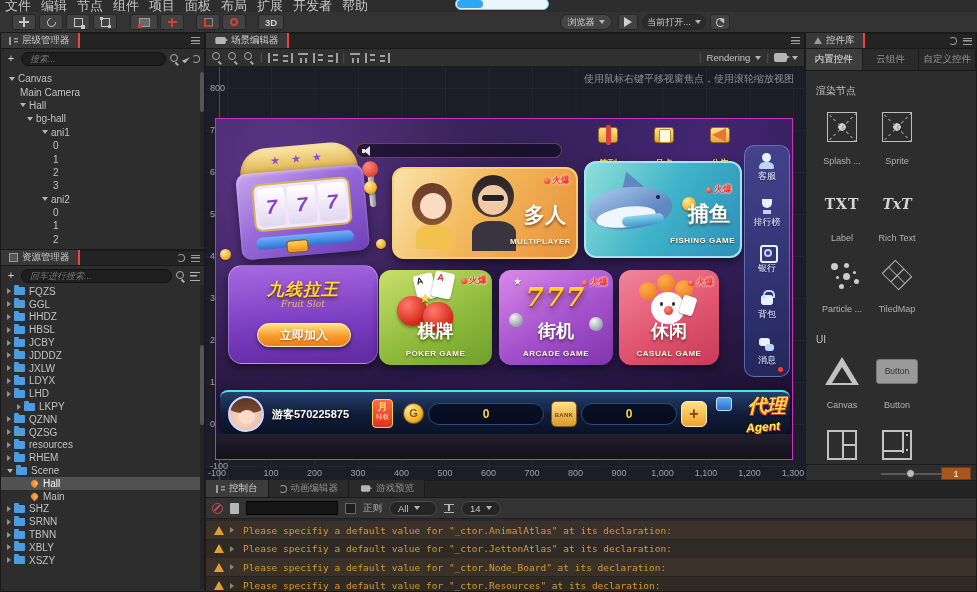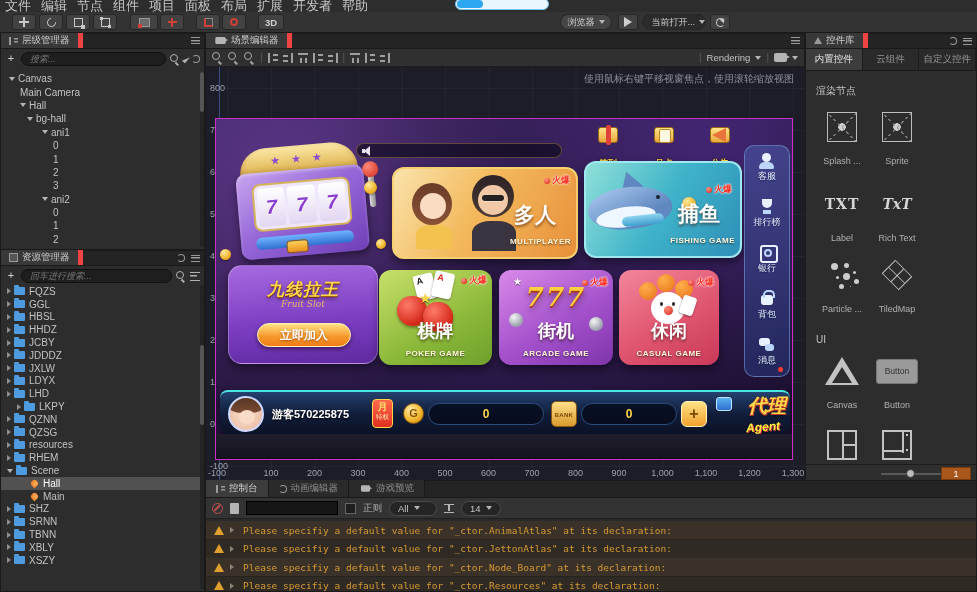--- a/index.html
+++ b/index.html
@@ -34,21 +34,21 @@
 .ic-redcorner{width:9px;height:9px;border-left:2px solid #d04038;border-bottom:2px solid #d04038;border-top:1px solid #888;border-right:1px solid #888;}
 .ic-redball{width:8px;height:8px;border:2px solid #d04038;border-radius:50%;}
 .ic-play{width:0;height:0;border-top:5px solid transparent;border-bottom:5px solid transparent;border-left:8px solid #cfcfcf;}
 .ic-refresh{width:9px;height:9px;border:1.5px solid #c8c8c8;border-radius:50%;border-right-color:transparent;position:relative;}
 .ic-refresh::after{content:"";position:absolute;right:-2px;top:-1px;border-left:3px solid transparent;border-right:3px solid transparent;border-bottom:4px solid #c8c8c8;transform:rotate(40deg);}
 .tb-label{color:#cfcfcf;font-size:9.5px;font-weight:bold;}
 
 
 .panel{position:absolute;background:#2d2d2d;border:1px solid #1a1a1a;}
 .ptab-row{position:absolute;left:0;top:0;right:0;height:15px;background:#242424;border-bottom:1px solid #1a1a1a;display:flex;align-items:flex-end;}
-.ptab{height:15px;background:#383838;display:flex;align-items:center;gap:4px;padding:0 8px;font-size:9.5px;color:#cfcfcf;border-right:5px solid #ef4444;}
+.ptab{height:15px;background:#383838;display:flex;align-items:center;gap:4px;padding:0 8px;font-size:9.5px;color:#cfcfcf;border-right:2px solid #ef4444;}
 .hdr-icons{position:absolute;right:4px;top:3px;display:flex;gap:6px;align-items:center;}
 .ic-menu{width:9px;height:7px;border-top:1.5px solid #9a9a9a;border-bottom:1.5px solid #9a9a9a;background:linear-gradient(#9a9a9a,#9a9a9a) 0 50%/100% 1.5px no-repeat;}
 .ic-sync{width:8px;height:8px;border:1.3px solid #9a9a9a;border-radius:50%;border-left-color:transparent;}
 .srch-row{position:absolute;left:0;right:0;height:20px;display:flex;align-items:center;padding:0 4px;gap:4px;}
 .plus-btn{width:12px;height:12px;color:#cfcfcf;font-size:11px;line-height:11px;text-align:center;flex:none;}
 .search{flex:1;height:14px;background:#1e1e1e;border:1px solid #111;border-radius:7px;color:#bbb;font-size:9px;font-style:italic;padding:0 8px;outline:none;min-width:0;}
 .search::placeholder{color:#777;}
 .ic-mag{position:relative;width:10px;height:10px;flex:none;}
 .ic-mag::before{content:"";position:absolute;left:0;top:0;width:6px;height:6px;border:1.5px solid #b0b0b0;border-radius:50%;}
 .ic-mag::after{content:"";position:absolute;right:1px;bottom:0;width:4px;height:1.5px;background:#b0b0b0;transform:rotate(45deg);}
@@ -128,21 +128,21 @@
 .gcard{position:absolute;border-radius:12px;box-shadow:0 4px 8px rgba(0,0,0,.45);overflow:hidden;}
 .slot-card{left:12px;top:146px;width:150px;height:99px;border-radius:14px;background:linear-gradient(175deg,#a86ae0 0%,#7a3cc0 60%,#5f2aa0 100%);border:1px solid rgba(255,255,255,.3);}
 .slot-title{position:absolute;left:0;top:12px;width:100%;text-align:center;font-family:"DejaVu Serif",serif;font-style:italic;font-weight:bold;font-size:17px;color:#ffd84a;text-shadow:0 1px 0 #7a2c00,0 2px 4px rgba(0,0,0,.6);letter-spacing:1px;}
 .slot-sub{position:absolute;left:0;top:33px;width:100%;text-align:center;font-family:"DejaVu Serif",serif;font-style:italic;font-size:9px;color:#f0c060;opacity:.9;}
 .join-btn{position:absolute;left:28px;top:57px;width:94px;height:24px;border-radius:13px;background:linear-gradient(#ffe183,#f79b2e 55%,#ef7d14);border:1px solid #fff2bd;color:#fff;font-weight:bold;font-size:12px;line-height:22px;text-align:center;text-shadow:0 1px 2px rgba(140,60,0,.8);box-shadow:0 2px 4px rgba(0,0,0,.45);}
 .card-mult{left:176px;top:48px;width:186px;height:92px;border:2px solid #f7d171;background:linear-gradient(120deg,#fae3ac 0%,#f3b95c 45%,#e8903a 100%);}
 .card-fish{left:368px;top:42px;width:158px;height:97px;border:2px solid #9fe8ef;background:linear-gradient(120deg,#8fe0d8 0%,#3fb3c9 50%,#2f8fb8 100%);}
 .card-poker{left:163px;top:151px;width:113px;height:95px;background:linear-gradient(150deg,#c8e06a,#8cb93a 60%,#6fa02c);}
 .card-arcade{left:283px;top:151px;width:114px;height:95px;background:linear-gradient(150deg,#d98ae8,#a452cc 55%,#7f35ab);}
 .card-casual{left:403px;top:151px;width:100px;height:95px;background:linear-gradient(150deg,#f2869b,#e05570 55%,#c93a58);}
-.gc-title-r{position:absolute;right:20px;bottom:28px;font-size:21px;font-weight:bold;color:#fff;text-shadow:0 2px 3px rgba(60,20,0,.6);}
+.gc-title-r{position:absolute;right:10px;bottom:28px;font-size:21px;font-weight:bold;color:#fff;text-shadow:0 2px 3px rgba(60,20,0,.6);}
 .gc-sub-r{position:absolute;right:5px;bottom:11px;font-size:8px;font-weight:bold;color:#fff6d8;letter-spacing:.5px;text-shadow:0 1px 2px rgba(0,0,0,.6);}
 .gc-title-c{position:absolute;left:0;bottom:22px;width:100%;text-align:center;font-size:18px;font-weight:bold;color:#fff;text-shadow:0 2px 3px rgba(40,20,0,.6);}
 .gc-sub-c{position:absolute;left:0;bottom:7px;width:100%;text-align:center;font-size:8px;font-weight:bold;color:#fff6d8;letter-spacing:.5px;text-shadow:0 1px 2px rgba(0,0,0,.6);}
 
 .mchar{position:absolute;}
 .head{position:absolute;border-radius:50%;}
 .shades{position:absolute;width:22px;height:6px;background:#222;border-radius:3px;box-shadow:0 1px 0 rgba(255,255,255,.4);}
 .shark-body{position:absolute;left:2px;top:24px;width:84px;height:42px;border-radius:50% 60% 45% 55%;background:linear-gradient(160deg,#9fc0e8 10%,#5f87c0 70%);transform:rotate(-8deg);}
 .shark-belly{position:absolute;left:10px;top:44px;width:60px;height:20px;border-radius:50%;background:#eef6ff;transform:rotate(-8deg);}
 .shark-fin{position:absolute;left:34px;top:8px;width:0;height:0;border-left:8px solid transparent;border-right:14px solid transparent;border-bottom:18px solid #5f87c0;transform:rotate(-12deg);}
@@ -298,21 +298,21 @@
     <div class="tb-btn" style="left:258px;width:26px;">
         <span class="tb-label">3D</span>
       </div>
     <div class="tb-pill" style="left:560px;width:52px;">
         <span>浏览器</span>
         <span class="caret"></span>
       </div>
     <div class="tb-btn" style="left:618px;width:20px;">
         <span class="ic-play"></span>
       </div>
-    <div class="tb-pill" style="left:642px;width:64px;background:#2b2b2b;justify-content:flex-end;">
+    <div class="tb-pill" style="left:642px;width:64px;background:#2b2b2b;">
         <span>当前打开...</span>
         <span class="caret"></span>
       </div>
     <div class="tb-btn" style="left:710px;width:20px;">
         <span class="ic-refresh"></span>
       </div>
   </div>
 
   <div id="hierarchy-panel" class="panel">
     <div class="ptab-row">
@@ -406,26 +406,26 @@
           <span>FQZS</span>
         </div>
         <div class="arow" style="padding-left: 6px;">
           <span class="tri tri-right"></span>
           <span class="ficon"></span>
           <span>GGL</span>
         </div>
         <div class="arow" style="padding-left: 6px;">
           <span class="tri tri-right"></span>
           <span class="ficon"></span>
+          <span>HHDZ</span>
+        </div>
+        <div class="arow" style="padding-left: 6px;">
+          <span class="tri tri-right"></span>
+          <span class="ficon"></span>
           <span>HBSL</span>
-        </div>
-        <div class="arow" style="padding-left: 6px;">
-          <span class="tri tri-right"></span>
-          <span class="ficon"></span>
-          <span>HHDZ</span>
         </div>
         <div class="arow" style="padding-left: 6px;">
           <span class="tri tri-right"></span>
           <span class="ficon"></span>
           <span>JCBY</span>
         </div>
         <div class="arow" style="padding-left: 6px;">
           <span class="tri tri-right"></span>
           <span class="ficon"></span>
           <span>JDDDZ</span>

